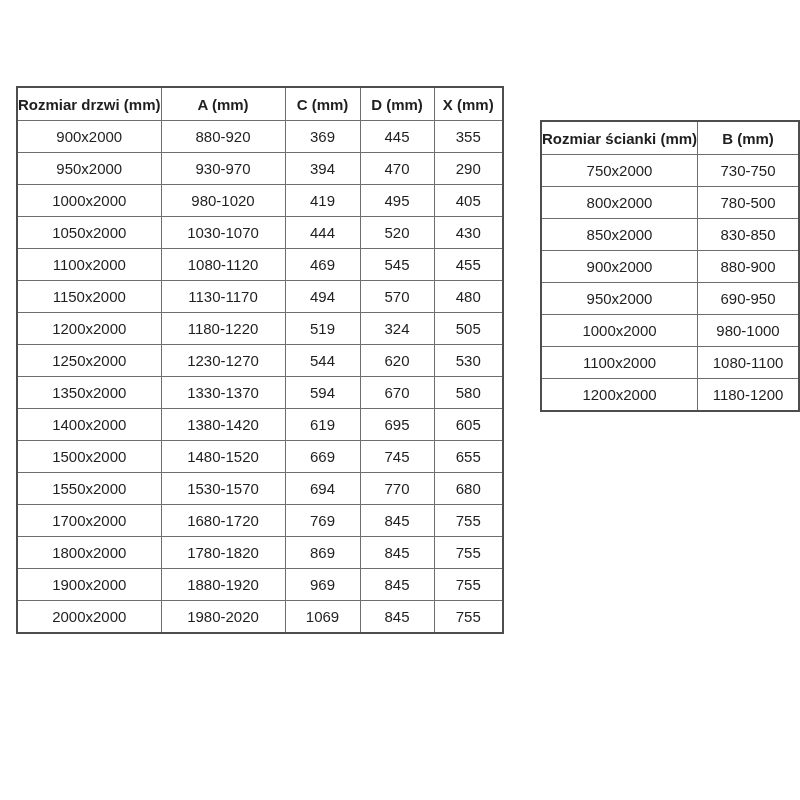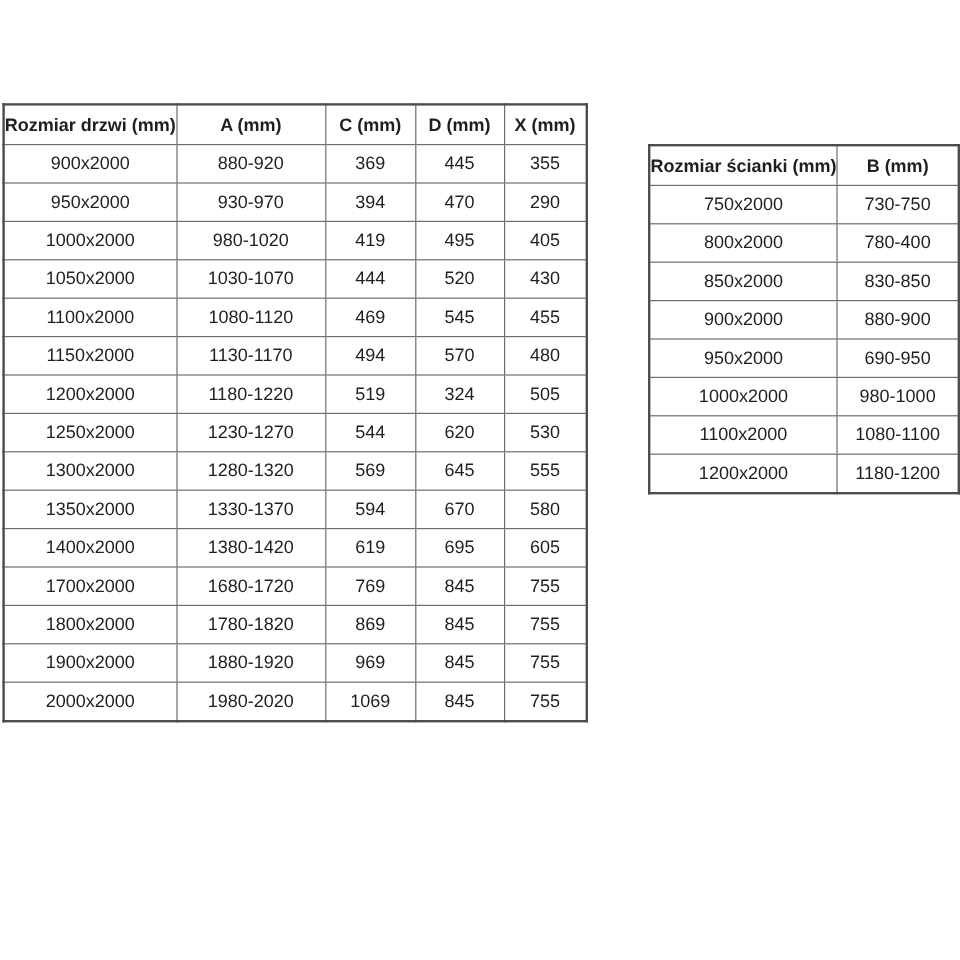--- a/index.html
+++ b/index.html
@@ -32,21 +32,21 @@
     font-size: 15px;
     padding: 0;
     height: 31px;
     white-space: nowrap;
     overflow: hidden;
   }
   table.tbl th {
     font-weight: bold;
     height: 32px;
   }
-  #table-0 { left: 2px; top: 86px; }
+  #table-0 { left: 16px; top: 86px; }
   #table-1 { left: 540px; top: 86px; margin-top: 34px; }
 </style>
 </head>
 <body>
 
 <div class="canvas">
 
   <table class="tbl" id="table-0">
     <colgroup>
       <col style="width:135px">
@@ -115,39 +115,46 @@
           <td>505</td>
         </tr>
         <tr>
           <td>1250x2000</td>
           <td>1230-1270</td>
           <td>544</td>
           <td>620</td>
           <td>530</td>
         </tr>
         <tr>
-          <td>1300x2000</td>
-          <td>1280-1320</td>
-          <td>569</td>
-          <td>645</td>
-          <td>555</td>
-        </tr>
-        <tr>
           <td>1350x2000</td>
           <td>1330-1370</td>
           <td>594</td>
           <td>670</td>
           <td>580</td>
         </tr>
         <tr>
           <td>1400x2000</td>
           <td>1380-1420</td>
           <td>619</td>
           <td>695</td>
           <td>605</td>
+        </tr>
+        <tr>
+          <td>1500x2000</td>
+          <td>1480-1520</td>
+          <td>669</td>
+          <td>745</td>
+          <td>655</td>
+        </tr>
+        <tr>
+          <td>1550x2000</td>
+          <td>1530-1570</td>
+          <td>694</td>
+          <td>770</td>
+          <td>680</td>
         </tr>
         <tr>
           <td>1700x2000</td>
           <td>1680-1720</td>
           <td>769</td>
           <td>845</td>
           <td>755</td>
         </tr>
         <tr>
           <td>1800x2000</td>
@@ -184,21 +191,21 @@
           <th>B (mm)</th>
         </tr>
       </thead>
     <tbody>
         <tr>
           <td>750x2000</td>
           <td>730-750</td>
         </tr>
         <tr>
           <td>800x2000</td>
-          <td>780-400</td>
+          <td>780-500</td>
         </tr>
         <tr>
           <td>850x2000</td>
           <td>830-850</td>
         </tr>
         <tr>
           <td>900x2000</td>
           <td>880-900</td>
         </tr>
         <tr>

